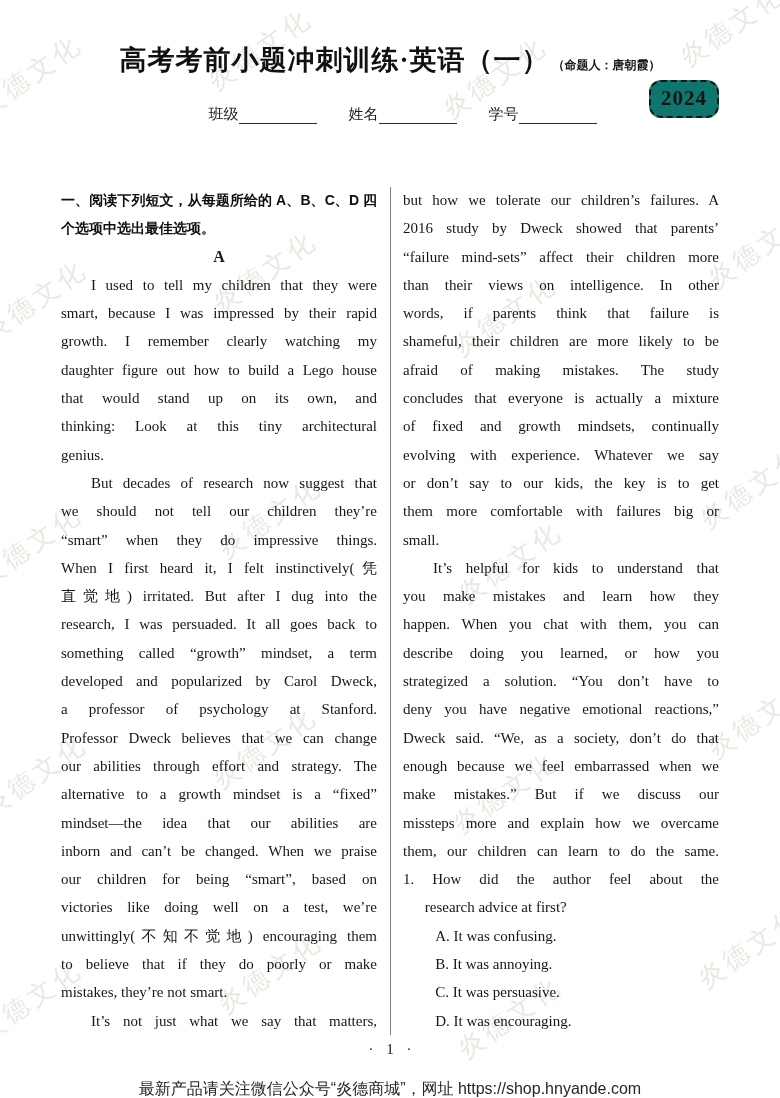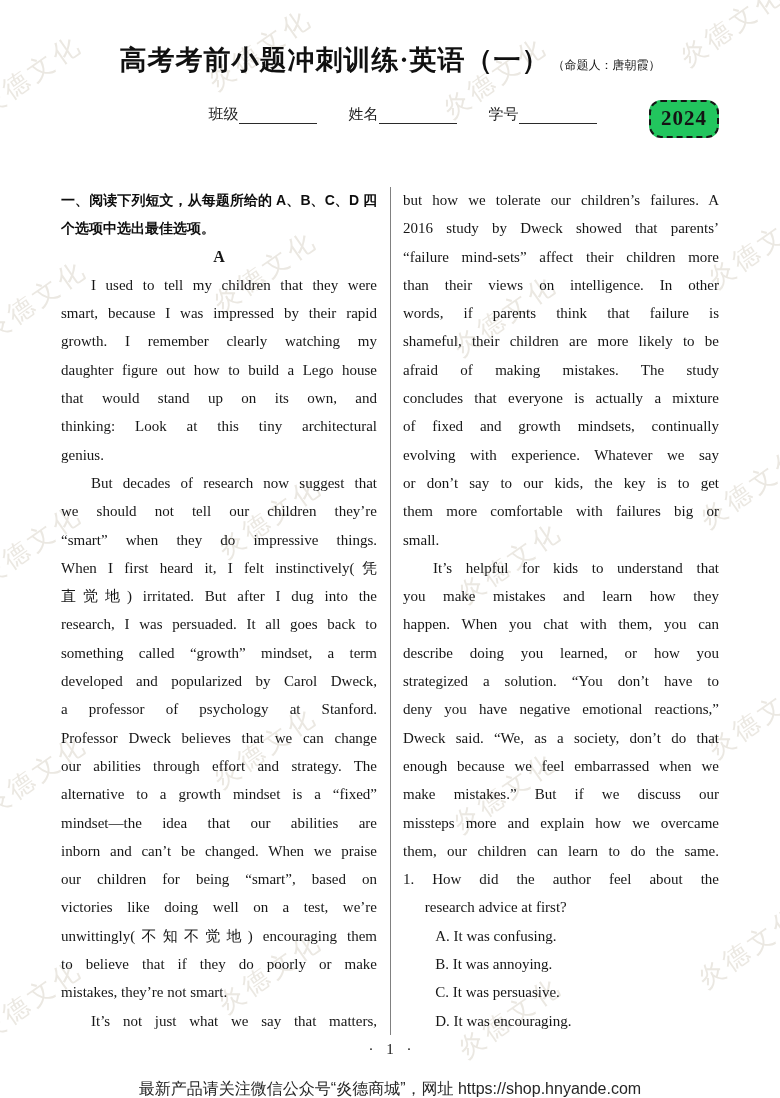--- a/index.html
+++ b/index.html
@@ -29,33 +29,33 @@
   
   header { padding-top: 42px; text-align: center; position: relative; }
   .title-row { white-space: nowrap; }
   .title {
     display: inline;
     font-size: 27px;
     font-weight: bold;
     letter-spacing: 1px;
     color: #101010;
   }
-  .subtitle { font-size: 12px; font-weight: normal; margin-left: 3px; margin-top: 28px; }
+  .subtitle { font-size: 12px; font-weight: bold; margin-left: 3px; margin-top: 28px; }
 
   .stamp {
     position: absolute;
     right: 61px;
-    top: 100px;
+    top: 80px;
     border: 2.5px dashed #151515;
     border-radius: 12px;
     padding: 4px 10px 5px 10px;
     font-size: 21px;
     font-weight: bold;
     letter-spacing: 1px;
-    background: #22c55e;
+    background: #0f766e;
   }
 
   .fill-row {
     margin-top: 27px;
     display: flex;
     justify-content: center;
     gap: 32px;
     font-size: 15px;
     font-family: "Liberation Sans", "DejaVu Sans", sans-serif;
     color: #1c1c1c;

